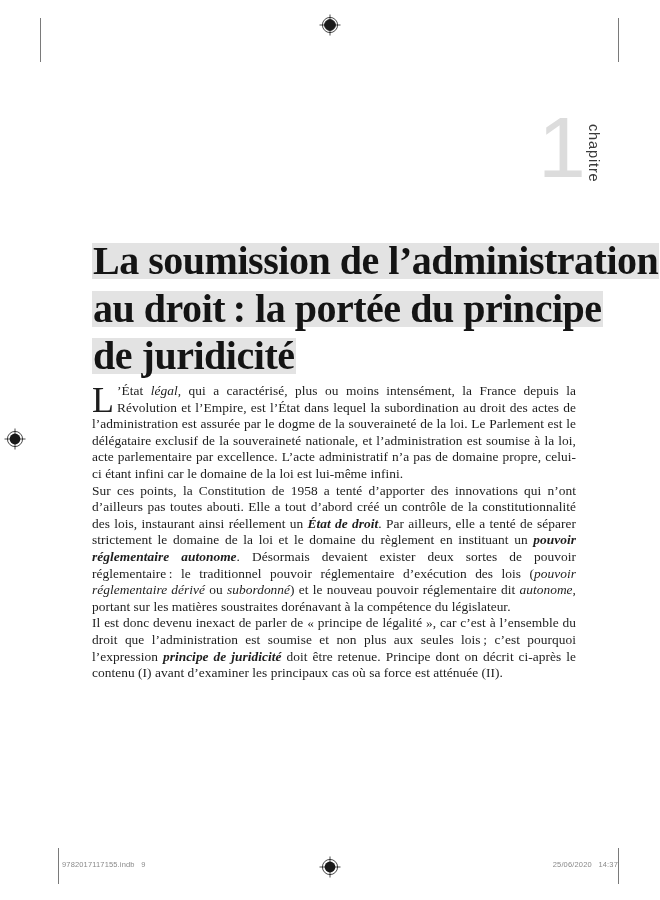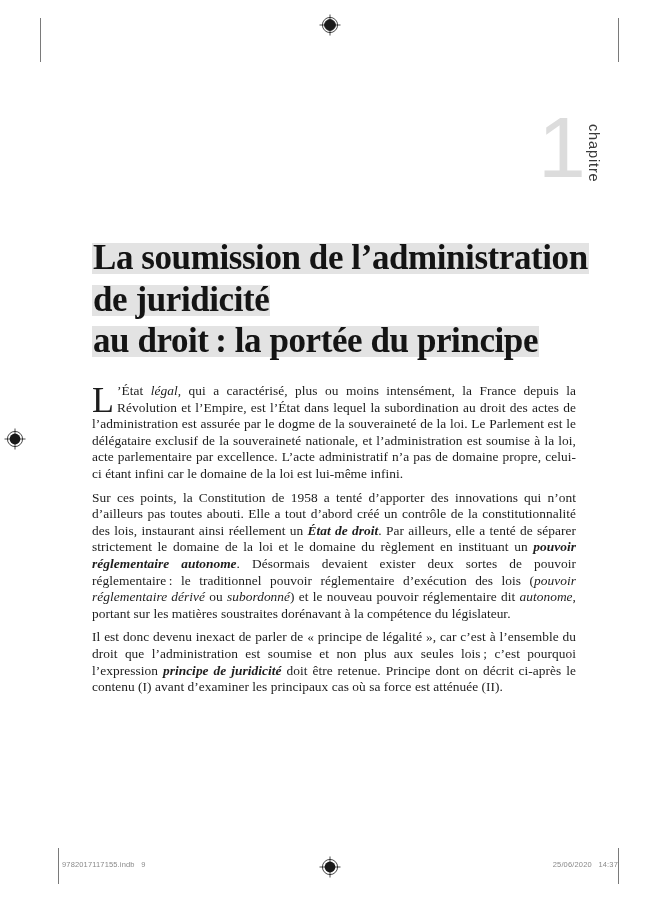--- a/index.html
+++ b/index.html
@@ -70,21 +70,21 @@
   .title-block {
     position: absolute;
     left: 92px;
     top: 216px;
     width: 486px;
   }
   .title-line {
     display: block;
     font-family: "Liberation Serif", "DejaVu Serif", serif;
     font-weight: 700;
-    font-size: 35px;
+    font-size: 40px;
     line-height: 1.18;
     letter-spacing: -0.012em;
     color: #141414;
     position: relative;
     white-space: nowrap;
   }
   .title-line .hl {
     background: linear-gradient(
         to bottom,
         transparent 0,
@@ -104,21 +104,21 @@
   }
   .para {
     margin: 0;
     text-align: justify;
     font-size: 13.4px;
     line-height: 16.6px;
     letter-spacing: 0.003em;
     color: #1d1d1d;
     hyphens: none;
   }
-  .para + .para { margin-top: 7px; }
+  .para + .para { margin-top: 0; }
 
   .dropcap {
     float: left;
     font-size: 36px;
     line-height: 30px;
     padding: 2px 3px 0 0;
     font-weight: 400;
     font-family: "Liberation Serif", "DejaVu Serif", serif;
   }
   .para-first { min-height: 34px; }
@@ -193,22 +193,22 @@
   </svg>
 </div>
 
 <div class="chapter-marker">
   <span class="chapter-number">1</span>
   <span class="chapter-word">chapitre</span>
 </div>
 
 <h1 class="title-block">
   <span class="title-line"><span class="hl">La soumission de l’administration</span></span>
+  <span class="title-line"><span class="hl">au droit : la portée du principe</span></span>
   <span class="title-line"><span class="hl">de juridicité</span></span>
-  <span class="title-line"><span class="hl">au droit : la portée du principe</span></span>
 </h1>
 
 <div class="body-block">
 
   <p class="para para-first"><span class="dropcap">L</span><span>’État </span><em class="it">légal</em><span>, qui a caractérisé, plus ou moins intensément, la France depuis la Révolution et l’Empire, est l’État dans lequel la subordination au droit des actes de l’administration est assurée par le dogme de la souveraineté de la loi. Le Parlement est le délégataire exclusif de la souveraineté nationale, et l’administration est soumise à la loi, acte parlementaire par excellence. L’acte administratif n’a pas de domaine propre, celui-ci étant infini car le domaine de la loi est lui-même infini.</span></p>
 
   <p class="para"><span>Sur ces points, la Constitution de 1958 a tenté d’apporter des innovations qui n’ont d’ailleurs pas toutes abouti. Elle a tout d’abord créé un contrôle de la constitutionnalité des lois, instaurant ainsi réellement un </span><strong class="bi">État de droit</strong><span>. Par ailleurs, elle a tenté de séparer strictement le domaine de la loi et le domaine du règlement en instituant un </span><strong class="bi">pouvoir réglementaire autonome</strong><span>. Désormais devaient exister deux sortes de pouvoir réglementaire : le traditionnel pouvoir réglementaire d’exécution des lois (</span><em class="it">pouvoir réglementaire dérivé</em><span> ou </span><em class="it">subordonné</em><span>) et le nouveau pouvoir réglementaire dit </span><em class="it">autonome</em><span>, portant sur les matières soustraites dorénavant à la compétence du législateur.</span></p>
 
 
   <p class="para"><span>Il est donc devenu inexact de parler de «&nbsp;principe de légalité&nbsp;», car c’est à l’ensemble du droit que l’administration est soumise et non plus aux seules lois ; c’est pourquoi l’expression </span><strong class="bi">principe de juridicité</strong><span> doit être retenue. Principe dont on décrit ci-après le contenu (I) avant d’examiner les principaux cas où sa force est atténuée (II).</span></p>

